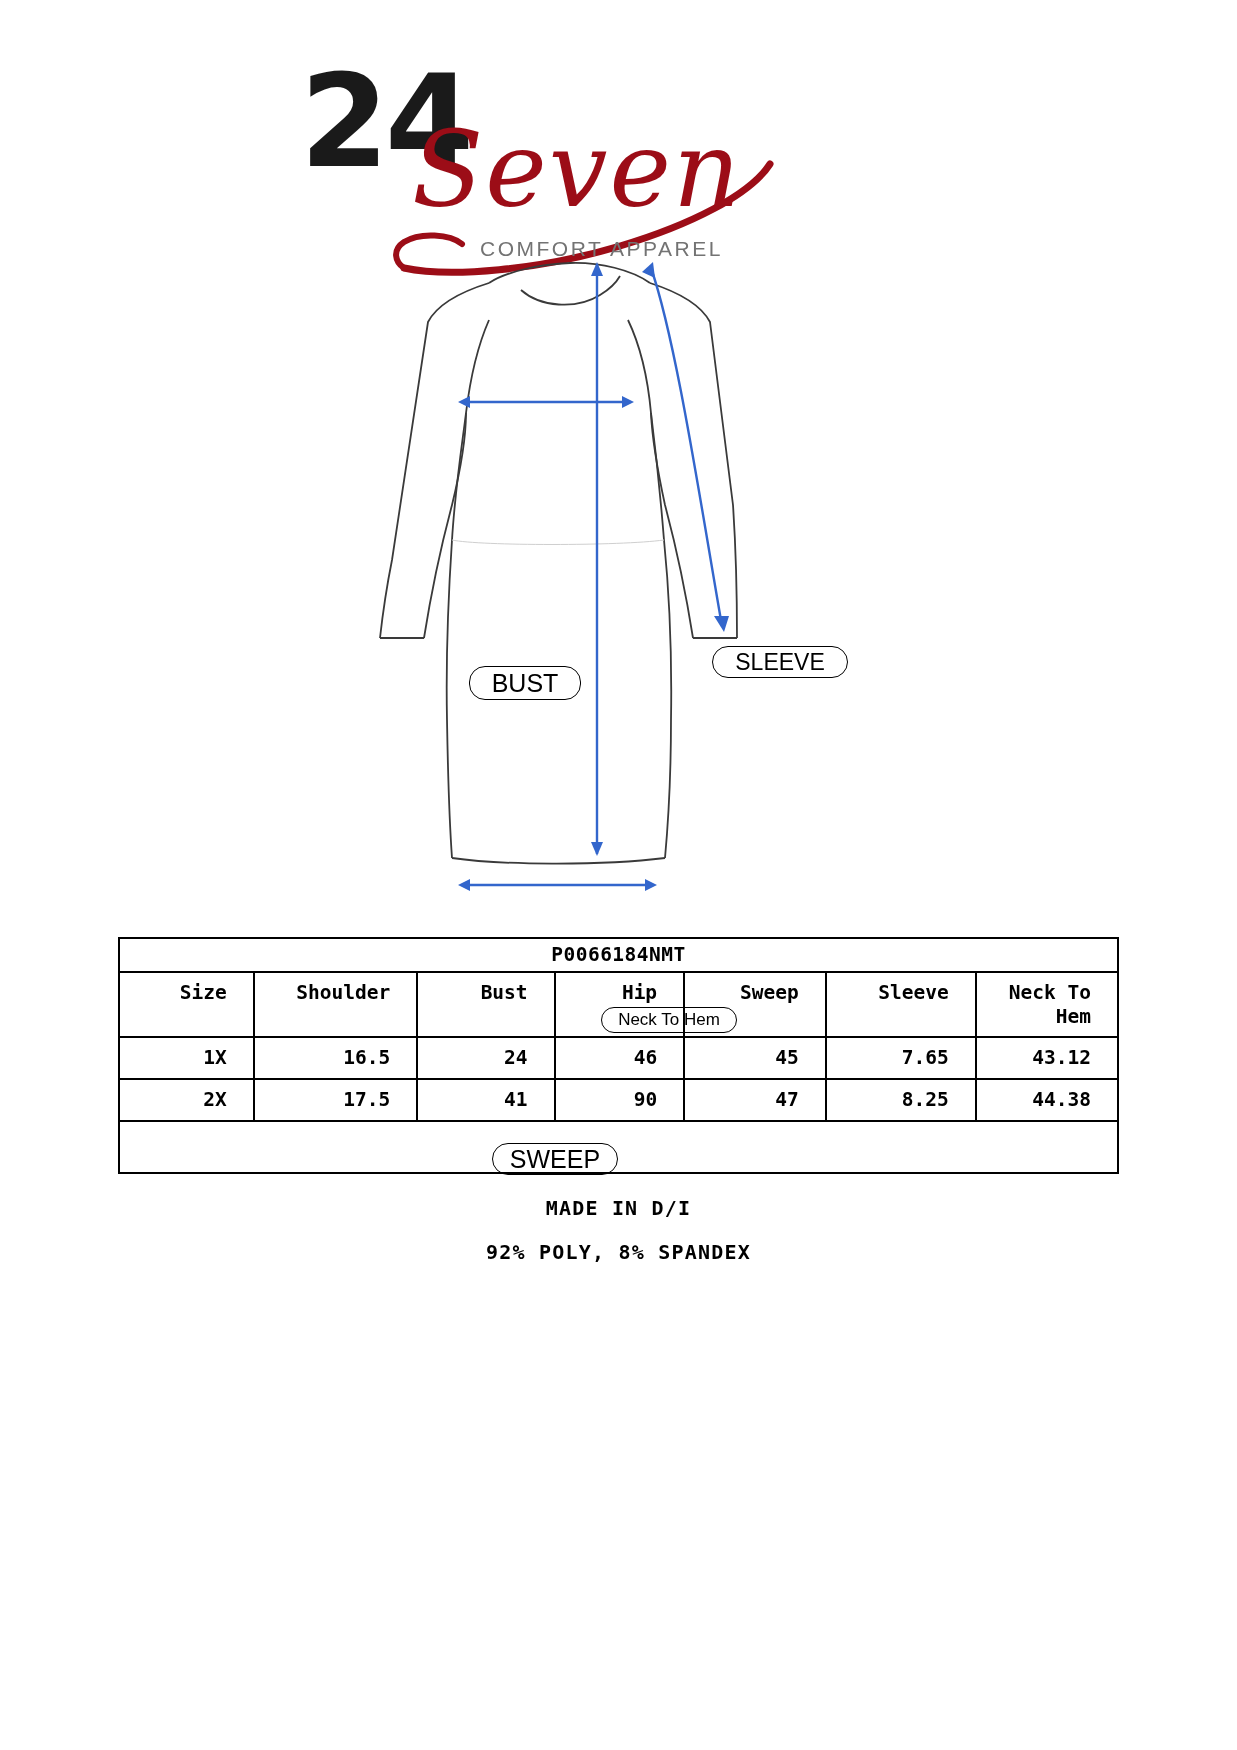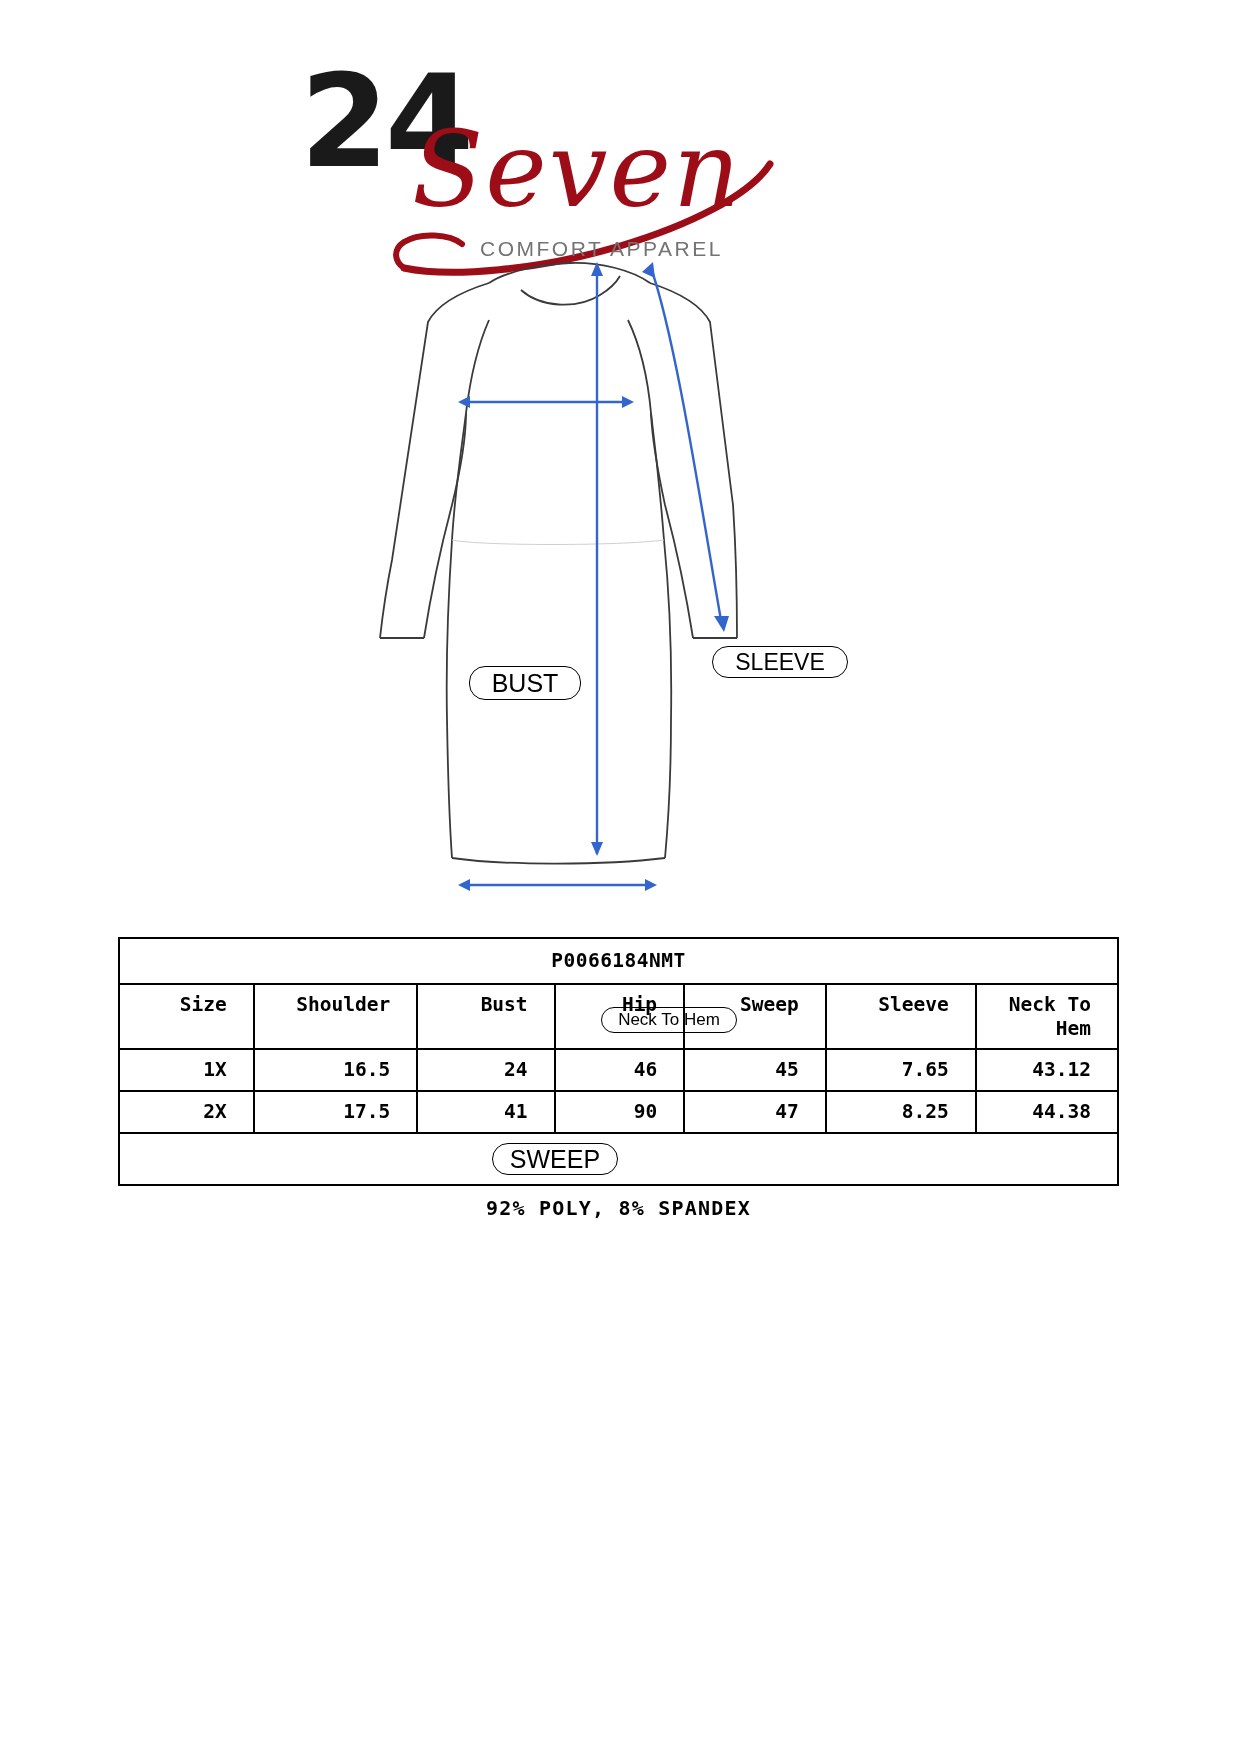--- a/index.html
+++ b/index.html
@@ -107,21 +107,21 @@
     padding: 8px 26px;
     text-align: right;
     font-weight: bold;
     vertical-align: top;
     line-height: 1.22;
   }
   table.spec td.style-head {
     text-align: center;
     font-weight: bold;
     letter-spacing: 0.5px;
-    padding: 10px 4px;
+    padding: 4px 4px;
   }
   table.spec td.empty-row { height: 34px; }
   .col-size     { width: 123px; }
   .col-shoulder { width: 129px; }
   .col-bust     { width: 129px; }
   .col-hip      { width: 126px; }
   .col-sweep    { width: 124px; }
   .col-sleeve   { width: 128px; }
   .col-neckhem  { width: 125px; }
 
@@ -245,14 +245,15 @@
         <td>44.38</td>
       </tr>
       <tr>
         <td class="empty-row" colspan="7">&nbsp;</td>
       </tr>
     </tbody>
   </table>
 </div>
 
 <div class="footer-lines">
+  <div>MADE IN D/I</div>
   <div>92% POLY, 8% SPANDEX</div>
 </div>
 
 </body></html>

